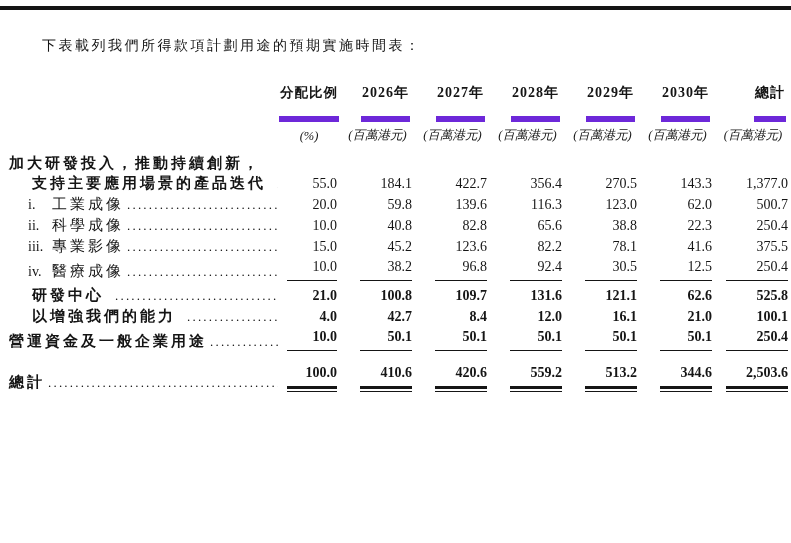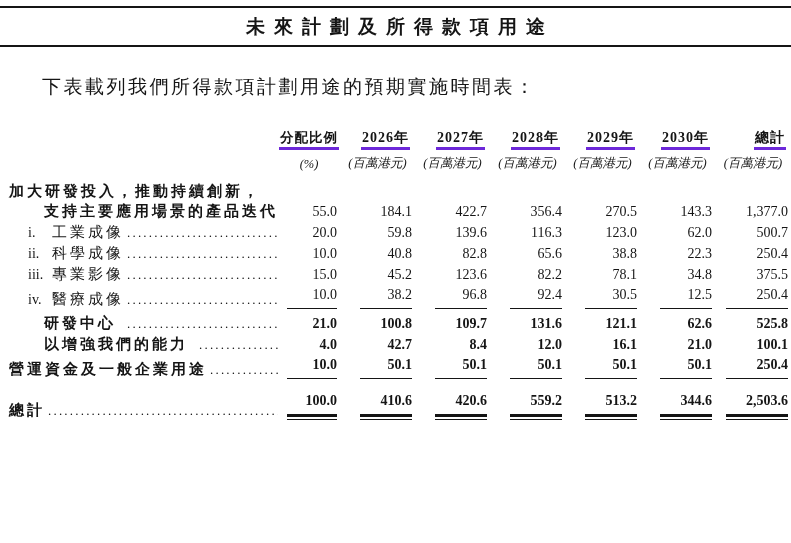--- a/index.html
+++ b/index.html
@@ -11,44 +11,44 @@
   }
   .page { width:791px; padding:0; }
 
   
   .rule-thick { height:2px; background:#151515; width:791px; }
   .rule-top { margin-top:6px; }
   .page-title {
     margin:6px 0 5px 0; text-align:center;
     font-size:19px; font-weight:bold; letter-spacing:9px; padding-left:9px;
   }
-  .intro { margin:27px 0 0 42px; font-size:19px; letter-spacing:2.5px; }
+  .intro { margin:27px 0 0 42px; font-size:14px; letter-spacing:2.5px; }
 
   
   table.proceeds { border-collapse:collapse; table-layout:fixed; width:791px; margin-top:20px; }
   td, th { padding:0; vertical-align:bottom; }
 
   th.span-head { border-bottom:1px solid #151515; padding-bottom:3px; }
   th.span-head .txt { font-size:14px; font-weight:bold; letter-spacing:2px; text-align:center; }
 
   tr.colhead th { padding-top:9px; font-size:14px; font-weight:bold; }
-  tr.colhead th .hd { display:inline-block; border-bottom:3px solid #6d28d9; padding:0 1px 0 1px; letter-spacing:1px; white-space:nowrap; }
+  tr.colhead th .hd { display:inline-block; border-bottom:6px solid #6d28d9; padding:0 1px 14px 1px; letter-spacing:1px; white-space:nowrap; }
   tr.colhead th.year { text-align:right; padding-right:5px; }
   tr.colhead th.alloc { text-align:center; }
   tr.colhead th.alloc .hd { font-size:13.5px; }
 
   tr.units td { text-align:center; font-style:italic; font-size:12.5px; padding:5px 0 9px 0; white-space:nowrap; }
 
   tbody td { font-size:14px; line-height:20px; }
   .lblrow { display:flex; align-items:baseline; overflow:hidden; }
   .lbl { font-size:15px; letter-spacing:3px; white-space:nowrap; }
   .bold { font-weight:bold;text-align:center; }
   .marker { display:inline-block; width:24px; flex:none; font-size:14px; letter-spacing:0; }
   .pad-base { padding-left:9px; }
-  .pad-cont { padding-left:44px;gap:8px; }
+  .pad-cont { padding-left:32px;gap:8px; }
   .pad-sub  { padding-left:28px; }
   .dots { flex:1 1 auto; overflow:hidden; white-space:nowrap; font-size:13px; letter-spacing:2.2px; padding-left:3px; min-width:0; }
   .dots::after { content:"......................................................................................"; }
 
   td.num-cell { text-align:right; padding-right:3px; }
   td.num-cell .num { white-space:nowrap; }
   td.num-cell.vbold .num { font-weight:bold; }
 
   .rule { margin:3px 0 1px auto; width:52px; }
   td.num-cell:nth-child(2) .rule { width:50px; }
@@ -57,21 +57,20 @@
   .rule.double .bar  { height:3px; background:#151515; }
   .rule.double .thin { height:1px; background:#151515; margin-top:2px; }
   tr.has-rule td { padding-bottom:3px; }
   tr.gap td { padding-top:8px; }
 </style>
 </head>
 <body>
 
 <div class="page">
   <div class="rule-thick rule-top"></div>
-  <h1 class="page-title">未來計劃及所得款項用途</h1>
   <div class="rule-thick"></div>
 
   <p class="intro">下表載列我們所得款項計劃用途的預期實施時間表：</p>
 
   <table class="proceeds">
     <colgroup>
       <col style="width:278px">
         <col style="width:62px">
         <col style="width:75px">
         <col style="width:75px">
@@ -163,21 +162,21 @@
               <span class="marker">iii.</span>
               <span class="lbl">專業影像</span>
               <span class="dots"></span>
             </div>
           </td>
           <td class="num-cell"><span class="num">15.0</span></td>
           <td class="num-cell"><span class="num">45.2</span></td>
           <td class="num-cell"><span class="num">123.6</span></td>
           <td class="num-cell"><span class="num">82.2</span></td>
           <td class="num-cell"><span class="num">78.1</span></td>
-          <td class="num-cell"><span class="num">34.8</span></td>
+          <td class="num-cell"><span class="num">41.6</span></td>
           <td class="num-cell"><span class="num">375.5</span></td>
         </tr>
         <tr class="has-rule">
           <td>
             <div class="lblrow pad-sub">
               <span class="marker">iv.</span>
               <span class="lbl">醫療成像</span>
               <span class="dots"></span>
             </div>
           </td>

